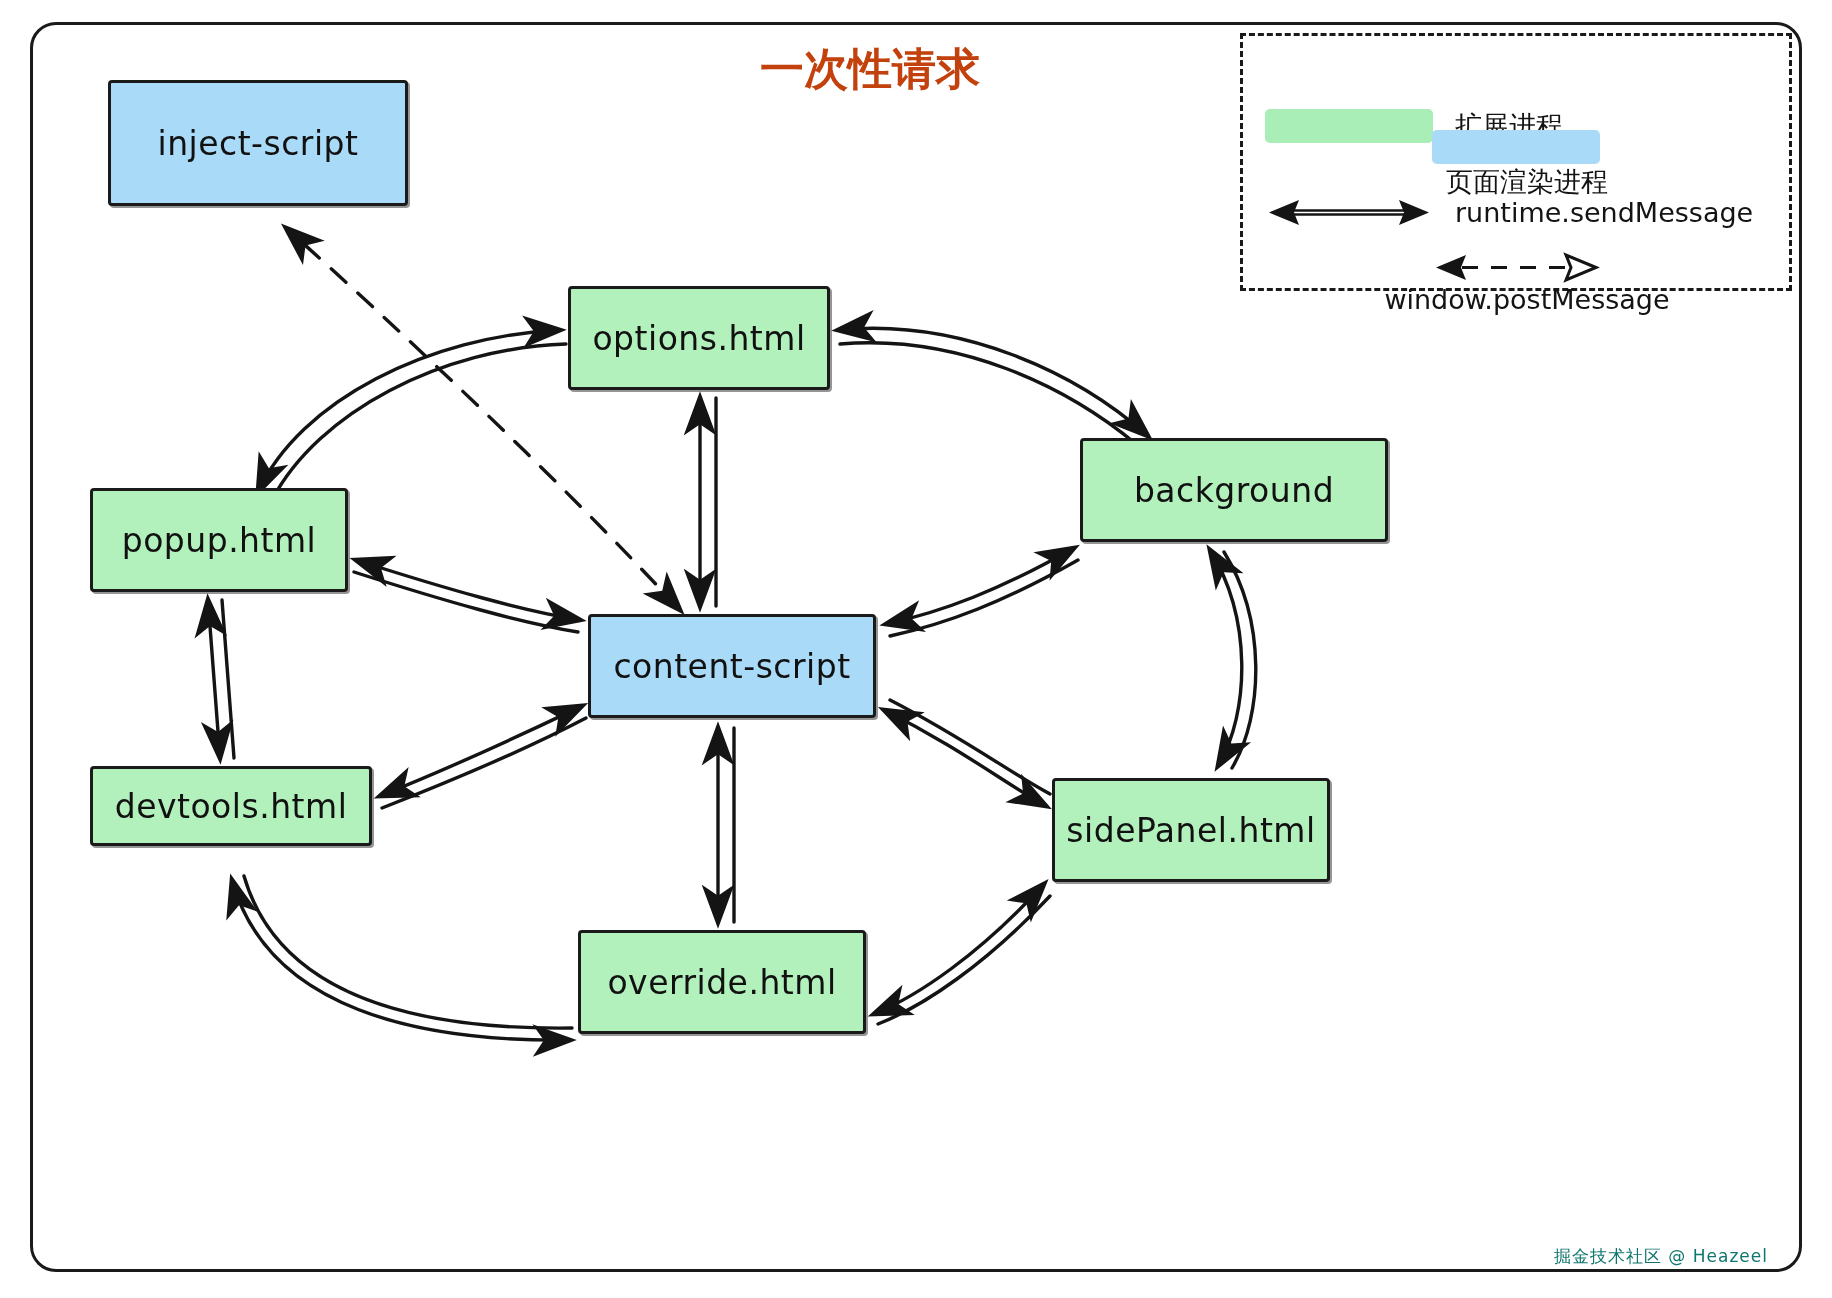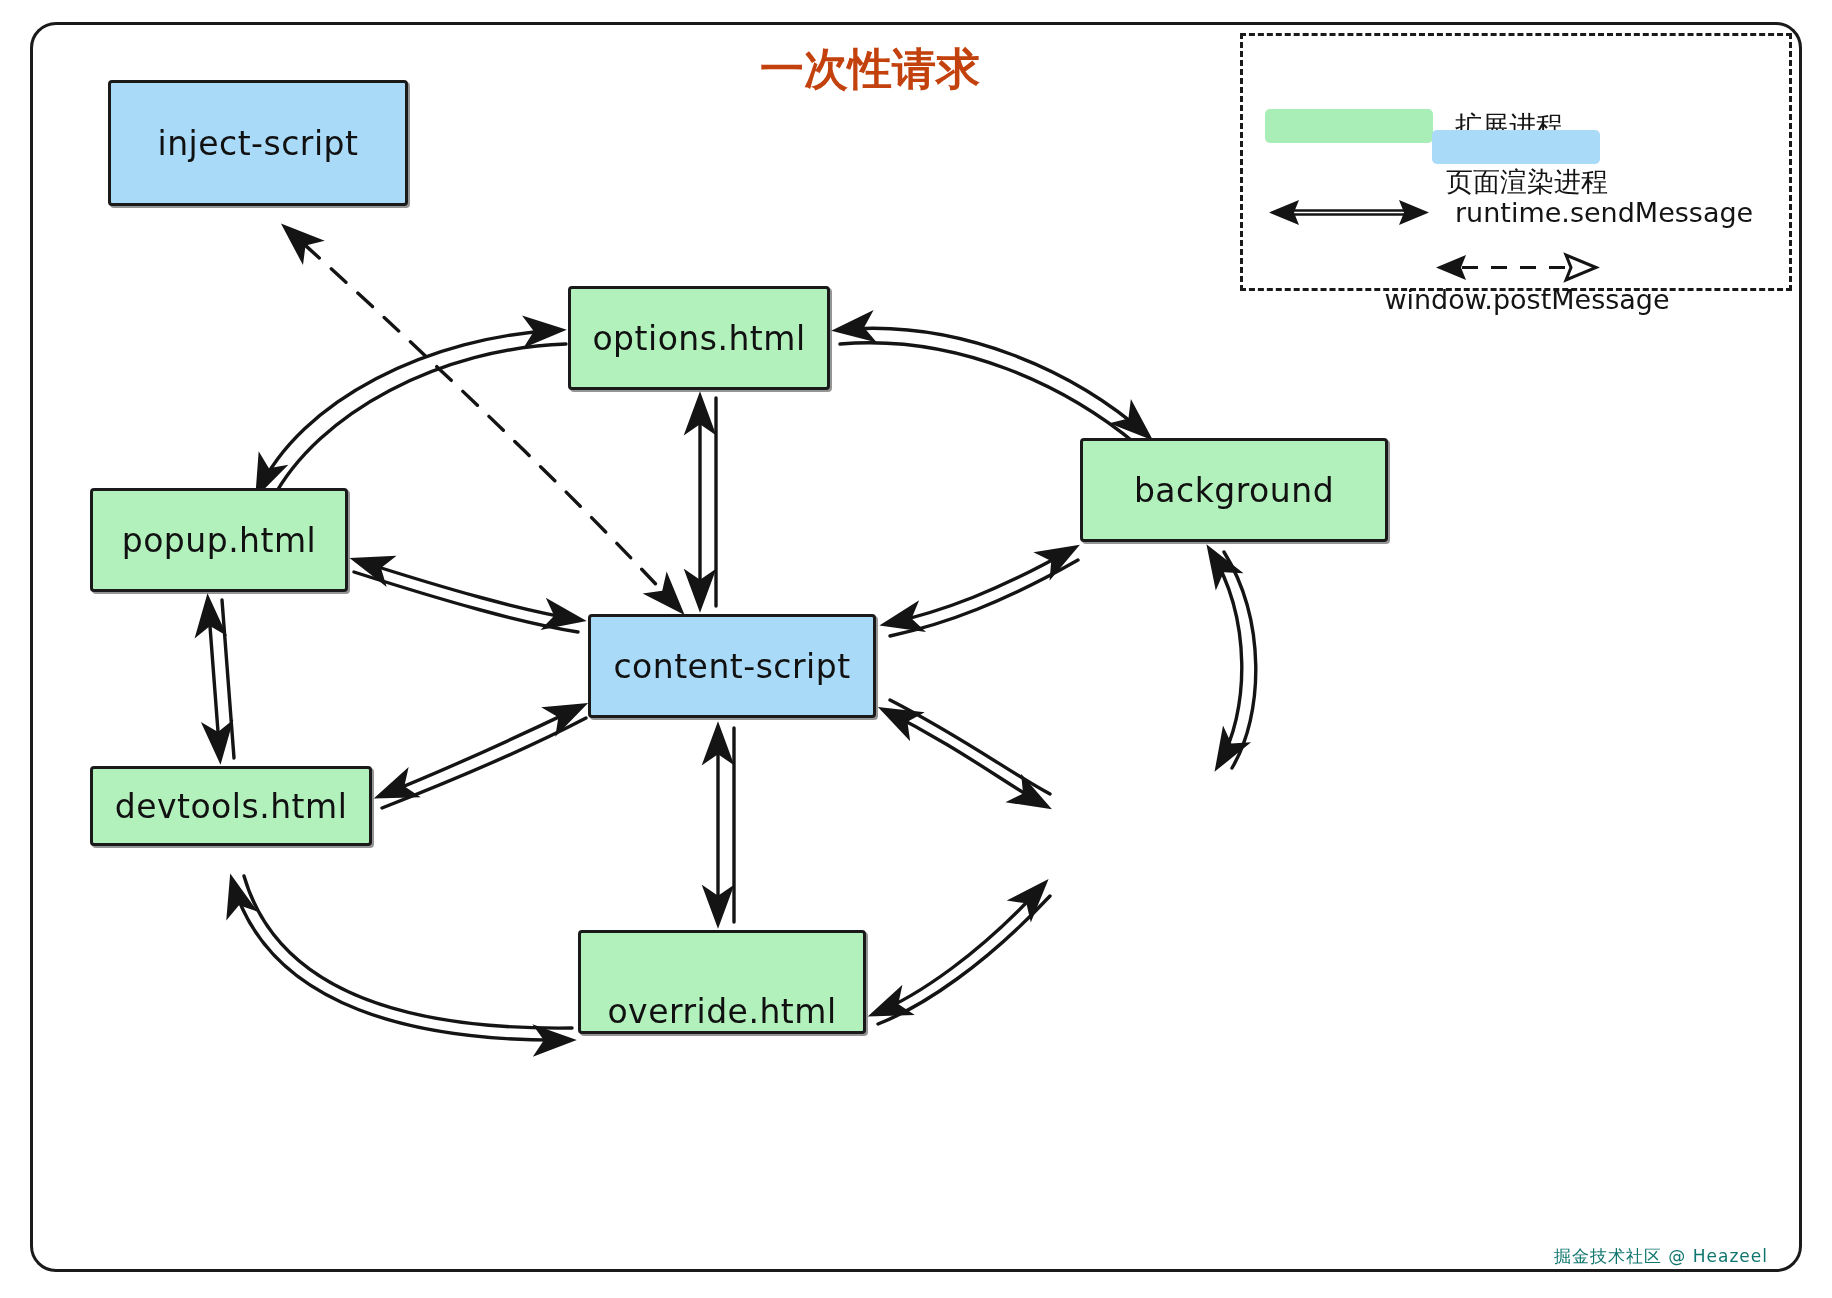--- a/index.html
+++ b/index.html
@@ -206,22 +206,25 @@
   </div>
 
   <div class="node blue" style="left:588px; top:614px; width:288px; height:104px;">
     <span>content-script</span>
   </div>
 
   <div class="node green" style="left:90px; top:766px; width:282px; height:80px;">
     <span>devtools.html</span>
   </div>
 
-
-  <div class="node green" style="left:578px; top:930px; width:288px; height:104px;align-items:flex-end;">
+  <div class="node green" style="left:1052px; top:778px; width:278px; height:104px;">
+    <span>sidePanel.html</span>
+  </div>
+
+  <div class="node green" style="left:578px; top:930px; width:288px; height:104px;">
     <span>override.html</span>
   </div>
 
   <div id="legend">
 
     <div class="legend-row" style="top:24px;margin-top:42px;">
       <span class="swatchwrap">
         <span class="swatch green"></span>
       </span>
       <span class="legend-label">扩展进程</span>

